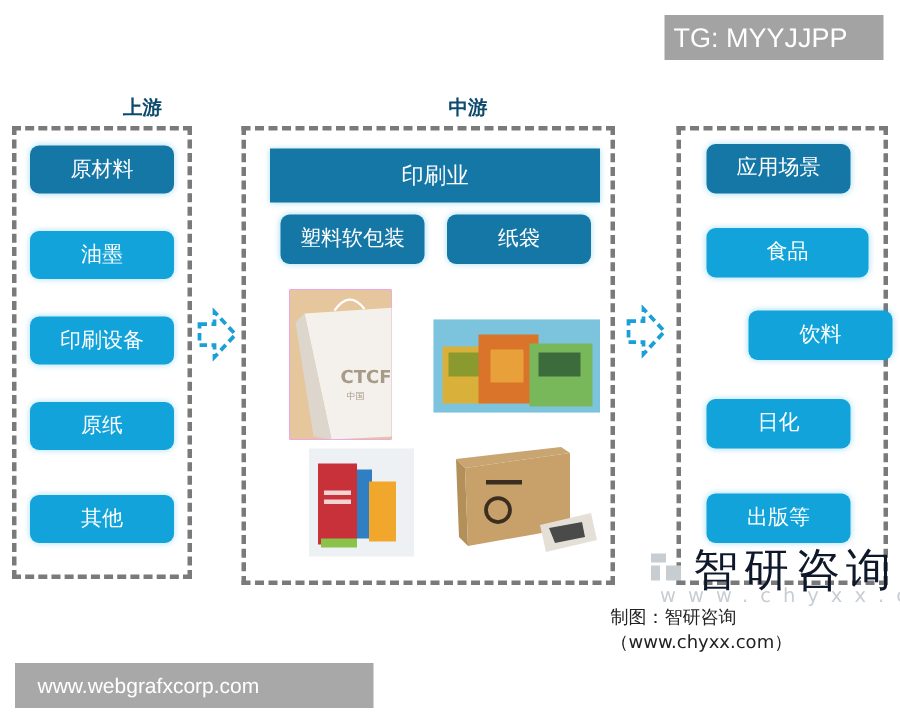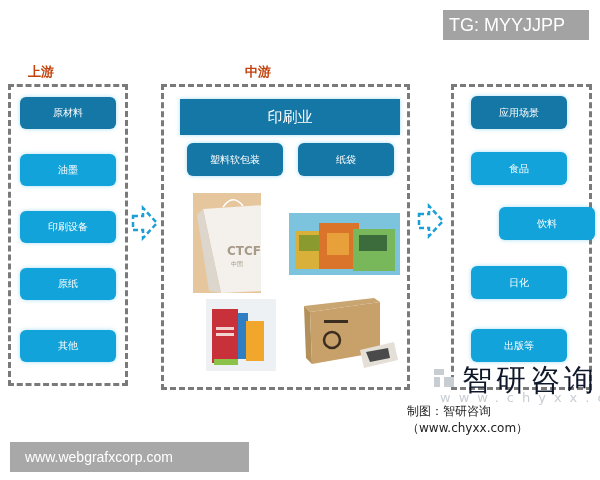--- a/index.html
+++ b/index.html
@@ -1,23 +1,23 @@
 <!DOCTYPE html>
 <html><head>
 <meta charset="utf-8">
 <style>
   html, body { margin:0; padding:0; }
   body { width:600px; height:480px; background:#ffffff; position:relative; overflow:hidden;
          font-family:"DejaVu Sans", sans-serif; }
   .abs { position:absolute; }
   .tg { left:443px; top:10px; width:146px; height:30px; background:#a3a3a3; color:#fff;
         font-family:"Liberation Sans", sans-serif; font-size:18px; line-height:30px; padding-left:6px; box-sizing:border-box; }
-  .col-title { font-family:"DejaVu Serif", serif; font-weight:bold; font-size:13px; color:#c2410c; text-align:left; top:63px; }
+  .col-title { font-family:"DejaVu Serif", serif; font-weight:bold; font-size:13px; color:#0c4a6e; text-align:right; top:63px; }
   .dash-box { border:3px dashed #7a7a7a; box-sizing:border-box; }
-  .item { border-radius:6px; color:#ffffff; font-size:10px; text-align:center; box-shadow:0 0 4px rgba(0,160,220,0.35); }
+  .item { border-radius:6px; color:#ffffff; font-size:14px; text-align:center; box-shadow:0 0 4px rgba(0,160,220,0.35); }
   .dark { background:#1577a6; }
   .light { background:#11a3da; }
   .arrow svg { display:block; }
   .photo { overflow:hidden; }
   .credit { font-size:12px; color:#222; }
   .wm { color:#0f172a; font-size:30px; letter-spacing:4px; }
   .wm-url { color:#c8cdd2; font-size:13px; letter-spacing:8px; }
   .site { left:10px; top:442px; width:239px; height:30px; background:#a8a8a8; color:#fff;
           font-family:"Liberation Sans", sans-serif; font-size:14px; line-height:30px; padding-left:15px; box-sizing:border-box; }
 </style>
@@ -94,21 +94,21 @@
 </div>
 
 <div class="abs arrow" style="left:417px;top:203px;">
   <svg width="28" height="36" viewBox="0 0 28 36">
     <path d="M2 11 L12 11 L12 3 L26 18 L12 33 L12 25 L2 25 Z" fill="none" stroke="#1a9fd6" stroke-width="2.5" stroke-dasharray="5 3"></path>
   </svg>
 </div>
 
 <div class="abs dash-box" style="left:451px;top:84px;width:141px;height:306px;"></div>
 <div class="abs item dark" style="left:471px;top:96px;width:96px;height:33px;line-height:33px;">应用场景</div>
-<div class="abs item light" style="left:471px;top:152px;width:96px;height:33px;line-height:33px;">食品</div>
+<div class="abs item light" style="left:471px;top:152px;width:108px;height:33px;line-height:33px;">食品</div>
 <div class="abs item light" style="left:471px;top:207px;width:96px;height:33px;line-height:33px;margin-left:28px;">饮料</div>
 <div class="abs item light" style="left:471px;top:266px;width:96px;height:33px;line-height:33px;">日化</div>
 <div class="abs item light" style="left:471px;top:329px;width:96px;height:33px;line-height:33px;">出版等</div>
 
 <div class="abs" style="left:432px;top:365px;">
   <svg width="24" height="24" viewBox="0 0 24 24">
     <rect x="2" y="4" width="10" height="6" fill="#c8cdd2"></rect>
     <rect x="2" y="12" width="6" height="10" fill="#c8cdd2"></rect>
     <rect x="12" y="12" width="10" height="10" fill="#c8cdd2"></rect>
   </svg>

